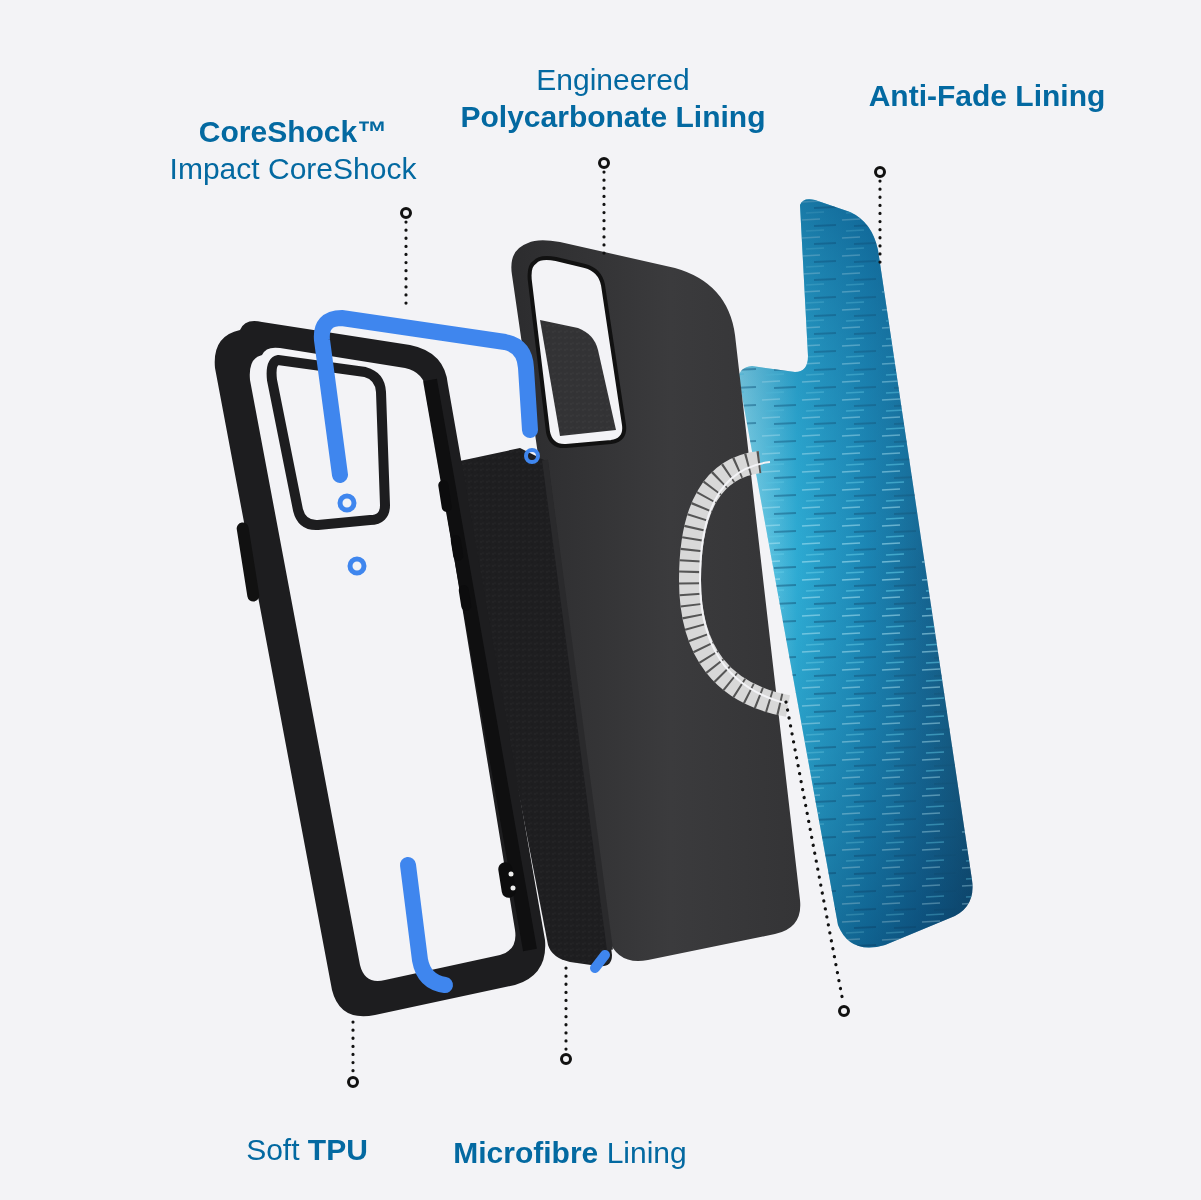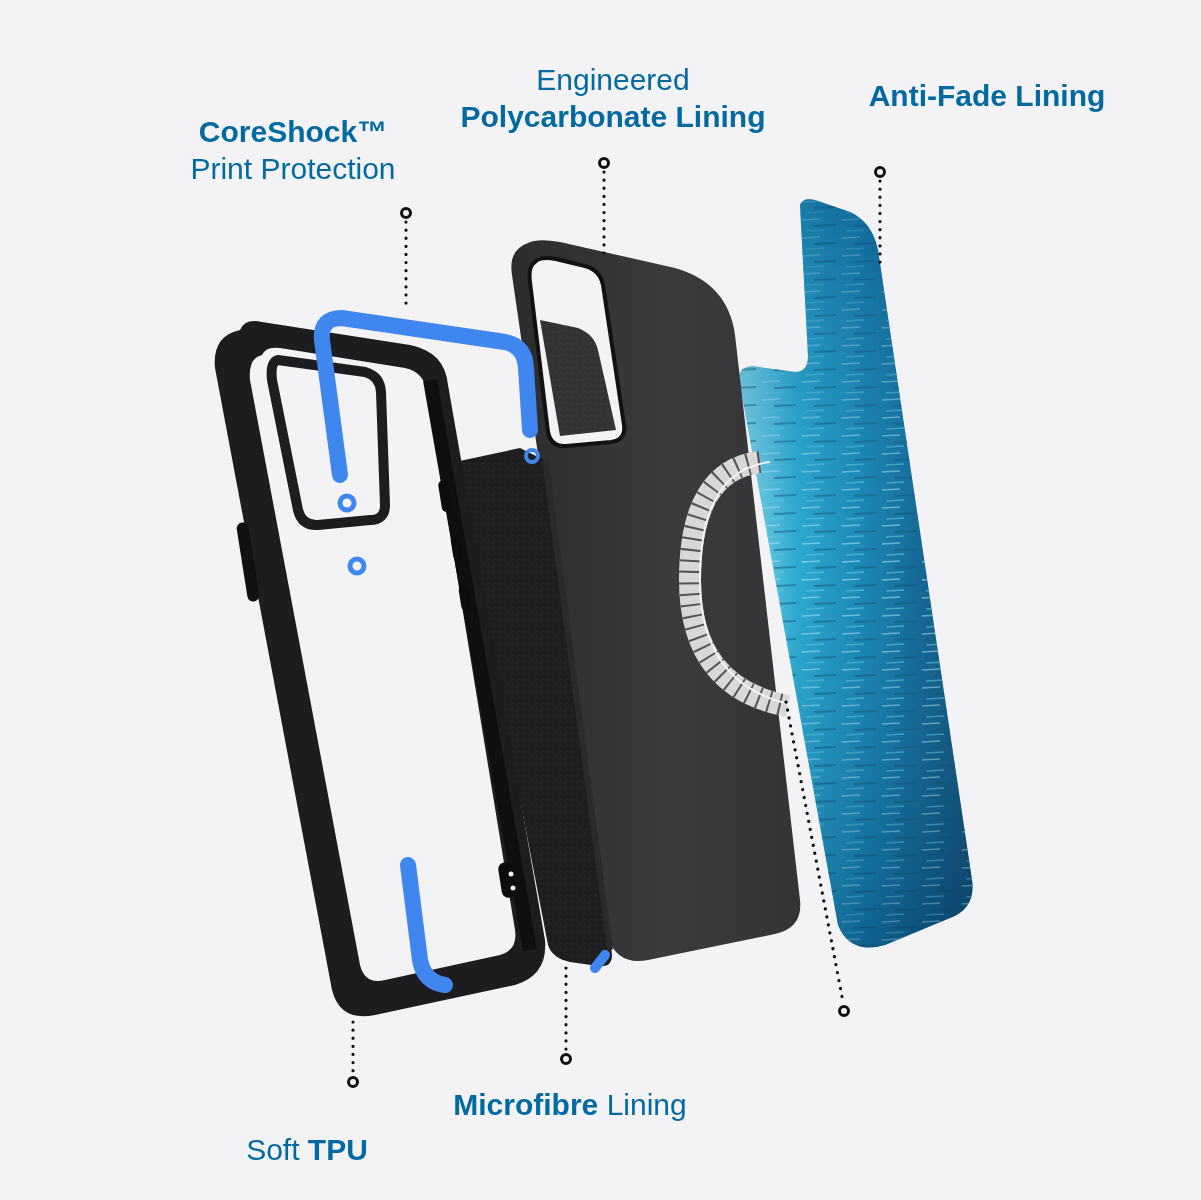--- a/index.html
+++ b/index.html
@@ -148,34 +148,34 @@
       <path d="M566 968 L566 1050" stroke-dasharray="0.1 8"></path>
       <circle cx="566" cy="1059" r="4.5" stroke-width="3"></circle>
 
       <path d="M786 702 L843 1002" stroke-dasharray="0.1 8"></path>
       <circle cx="844" cy="1011" r="4.5" stroke-width="3"></circle>
     </g>
   </svg>
 
   <div class="label" style="left:293px; top:114px;">
     <span class="line bold">CoreShock™</span>
-    <span class="line light">Print Protection</span>
+    <span class="line light">Impact CoreShock</span>
   </div>
 
   <div class="label" style="left:613px; top:62px;">
     <span class="line light">Engineered</span>
     <span class="line bold">Polycarbonate Lining</span>
   </div>
 
   <div class="label" style="left:987px; top:78px;">
     <span class="line bold">Anti-Fade Lining</span>
   </div>
 
   <div class="label" style="left:307px; top:1132px;">
     <span class="light">Soft </span><span class="bold">TPU</span>
   </div>
 
-  <div class="label" style="left:570px; top:1087px;">
+  <div class="label" style="left:570px; top:1135px;">
     <span class="bold">Microfibre</span><span class="light"> Lining</span>
   </div>
 
 
 </div>
 
 </body></html>

